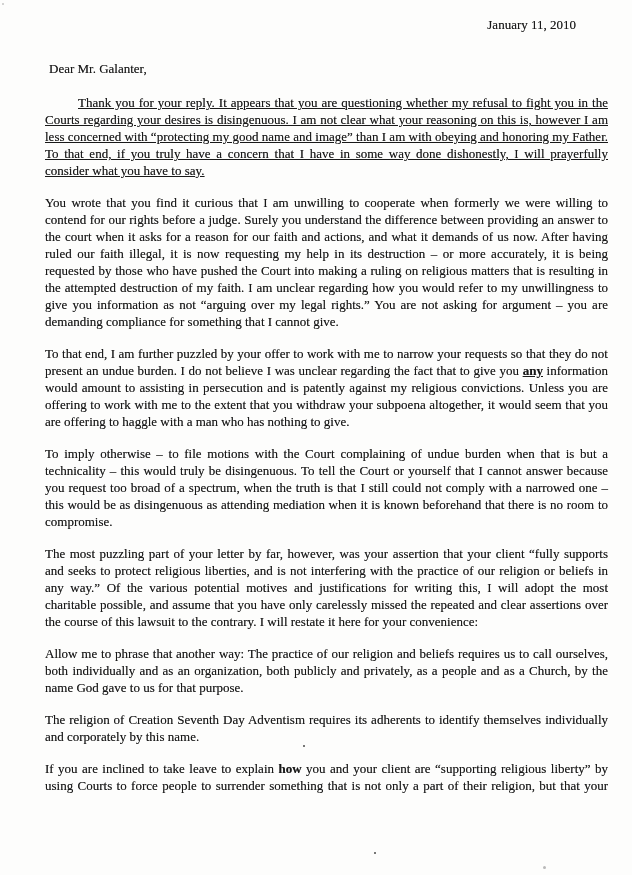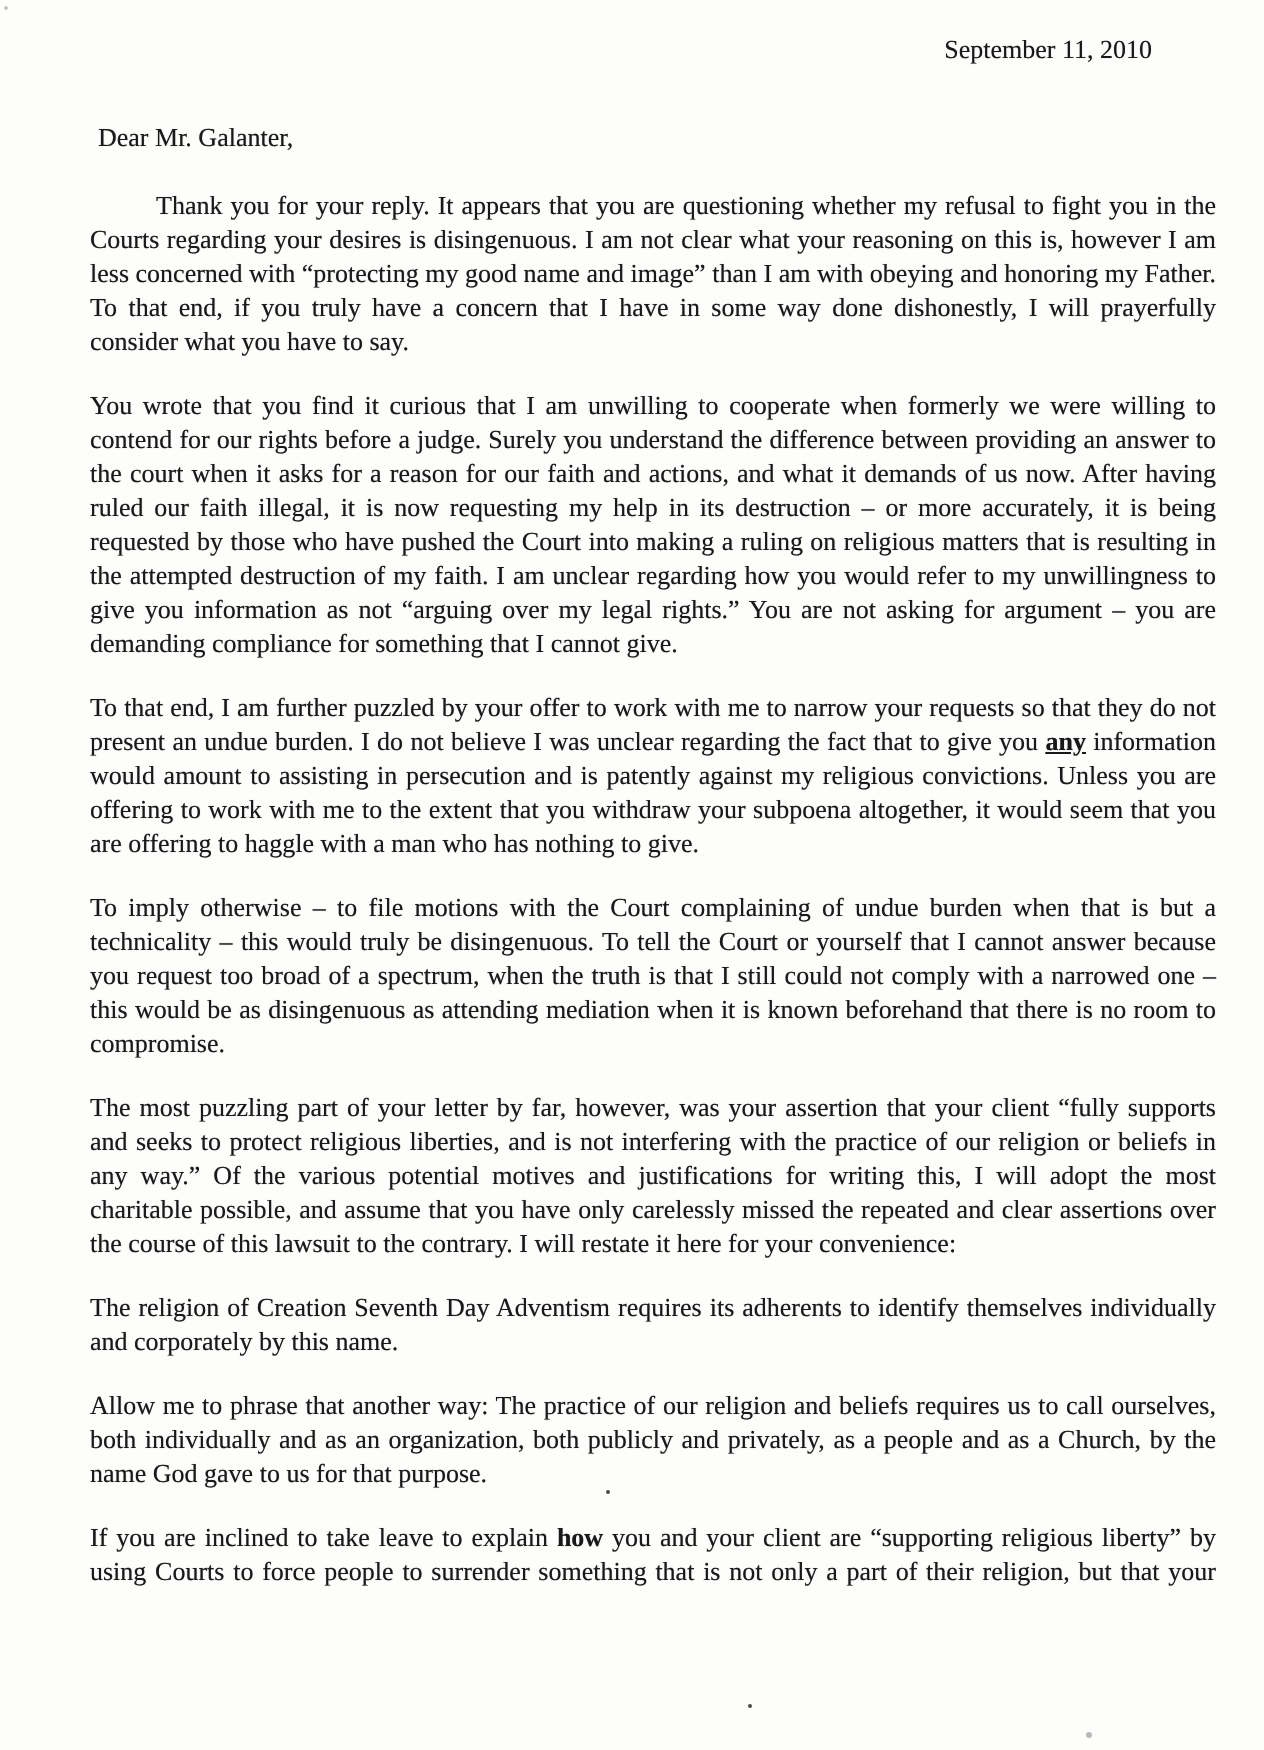--- a/index.html
+++ b/index.html
@@ -30,50 +30,50 @@
     font-size: 13px;
     line-height: 17px;
     margin: 0 0 17px 4px;
   }
   .para {
     margin: 0 0 15px 0;
     font-size: 13px;
     line-height: 17px;
     text-align: justify;
   }
-  .para.indent { text-indent: 33px; }
+  .para.indent { text-indent: 33px; text-decoration: underline; }
   .para.justify-last { text-align-last: justify; }
   .run-bold { font-weight: bold; margin-top: 36px; }
   .run-underline { text-decoration: underline; font-weight: bold; }
   .speck {
     position: absolute;
     background: #4a4a4a;
     border-radius: 50%;
   }
   .speck.s1 { left: 303px; top: 745px; width: 2px; height: 2px; }
   .speck.s2 { left: 374px; top: 852px; width: 2px; height: 2px; }
   .speck.s3 { left: 543px; top: 866px; width: 3px; height: 3px; background: #b9b9b9; }
   .speck.s4 { left: 2px;  top: 3px;  width: 2px; height: 2px; background: #c4c4c4; }
 </style>
 </head>
 <body>
 
 <div class="page">
-  <div class="date-line">September 11, 2010</div>
+  <div class="date-line">January 11, 2010</div>
 
   <div class="salutation">Dear Mr. Galanter,</div>
 
   <div id="paragraphs">
       <p class="para indent"><span>Thank you for your reply. It appears that you are questioning whether my refusal to fight you in the Courts regarding your desires is disingenuous. I am not clear what your reasoning on this is, however I am less concerned with “protecting my good name and image” than I am with obeying and honoring my Father. To that end, if you truly have a concern that I have in some way done dishonestly, I will prayerfully consider what you have to say.</span></p>
       <p class="para"><span>You wrote that you find it curious that I am unwilling to cooperate when formerly we were willing to contend for our rights before a judge. Surely you understand the difference between providing an answer to the court when it asks for a reason for our faith and actions, and what it demands of us now. After having ruled our faith illegal, it is now requesting my help in its destruction – or more accurately, it is being requested by those who have pushed the Court into making a ruling on religious matters that is resulting in the attempted destruction of my faith. I am unclear regarding how you would refer to my unwillingness to give you information as not “arguing over my legal rights.” You are not asking for argument – you are demanding compliance for something that I cannot give.</span></p>
       <p class="para"><span>To that end, I am further puzzled by your offer to work with me to narrow your requests so that they do not present an undue burden. I do not believe I was unclear regarding the fact that to give you </span><span class="run-underline">any</span><span> information would amount to assisting in persecution and is patently against my religious convictions. Unless you are offering to work with me to the extent that you withdraw your subpoena altogether, it would seem that you are offering to haggle with a man who has nothing to give.</span></p>
       <p class="para"><span>To imply otherwise – to file motions with the Court complaining of undue burden when that is but a technicality – this would truly be disingenuous. To tell the Court or yourself that I cannot answer because you request too broad of a spectrum, when the truth is that I still could not comply with a narrowed one – this would be as disingenuous as attending mediation when it is known beforehand that there is no room to compromise.</span></p>
       <p class="para"><span>The most puzzling part of your letter by far, however, was your assertion that your client “fully supports and seeks to protect religious liberties, and is not interfering with the practice of our religion or beliefs in any way.” Of the various potential motives and justifications for writing this, I will adopt the most charitable possible, and assume that you have only carelessly missed the repeated and clear assertions over the course of this lawsuit to the contrary. I will restate it here for your convenience:</span></p>
+      <p class="para"><span>Allow me to phrase that another way: The practice of our religion and beliefs requires us to call ourselves, both individually and as an organization, both publicly and privately, as a people and as a Church, by the name God gave to us for that purpose.</span></p>
       <p class="para"><span>The religion of Creation Seventh Day Adventism requires its adherents to identify themselves individually and corporately by this name.</span></p>
-      <p class="para"><span>Allow me to phrase that another way: The practice of our religion and beliefs requires us to call ourselves, both individually and as an organization, both publicly and privately, as a people and as a Church, by the name God gave to us for that purpose.</span></p>
       <p class="para justify-last"><span>If you are inclined to take leave to explain </span><span class="run-bold">how</span><span> you and your client are “supporting religious liberty” by using Courts to force people to surrender something that is not only a part of their religion, but that your</span></p>
     </div>
 
   <div class="speck s1"></div>
   <div class="speck s2"></div>
   <div class="speck s3"></div>
   <div class="speck s4"></div>
 </div>
 
 </body></html>

